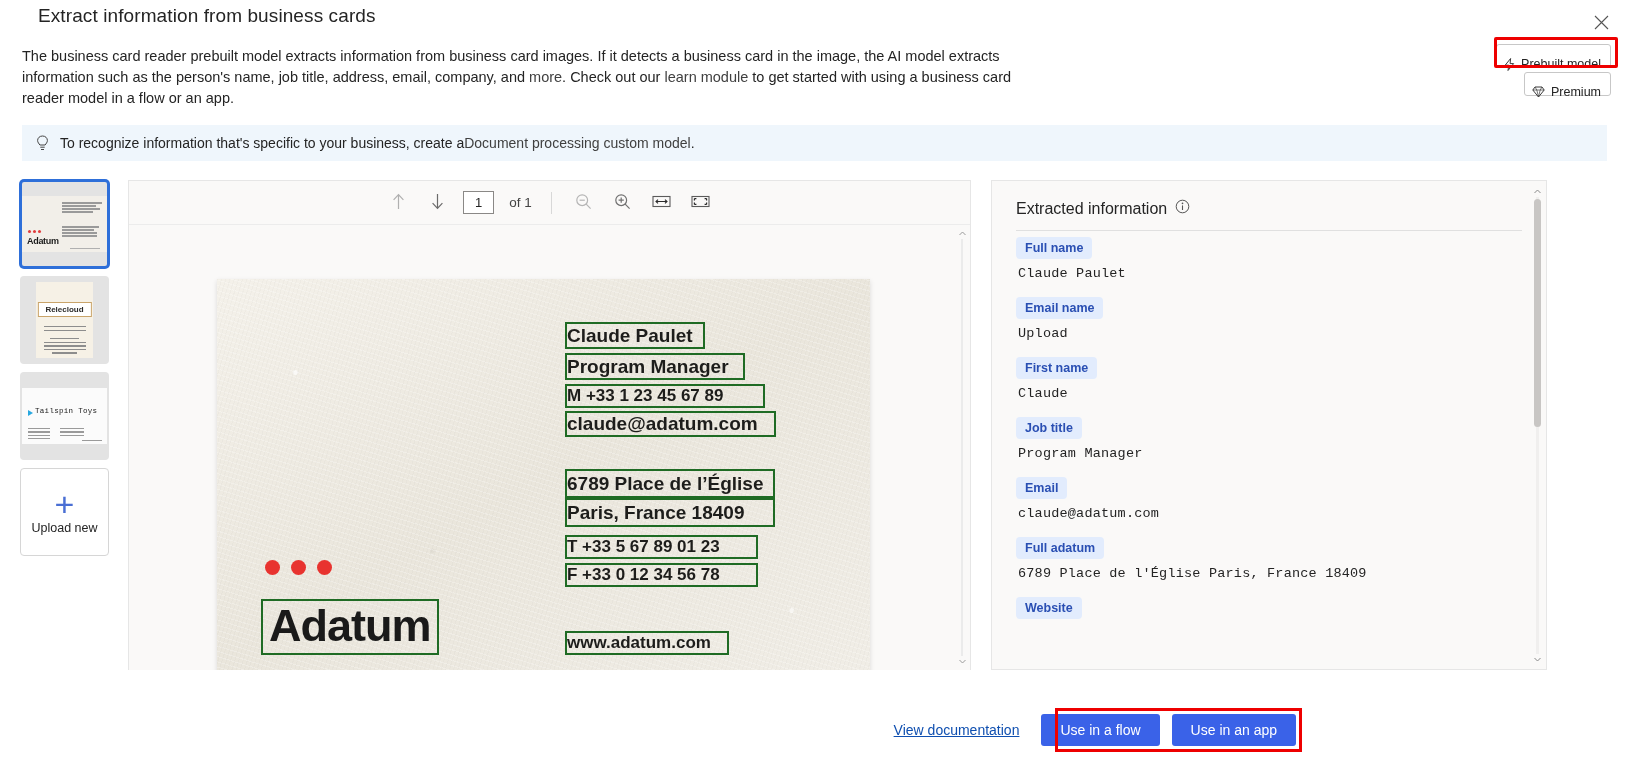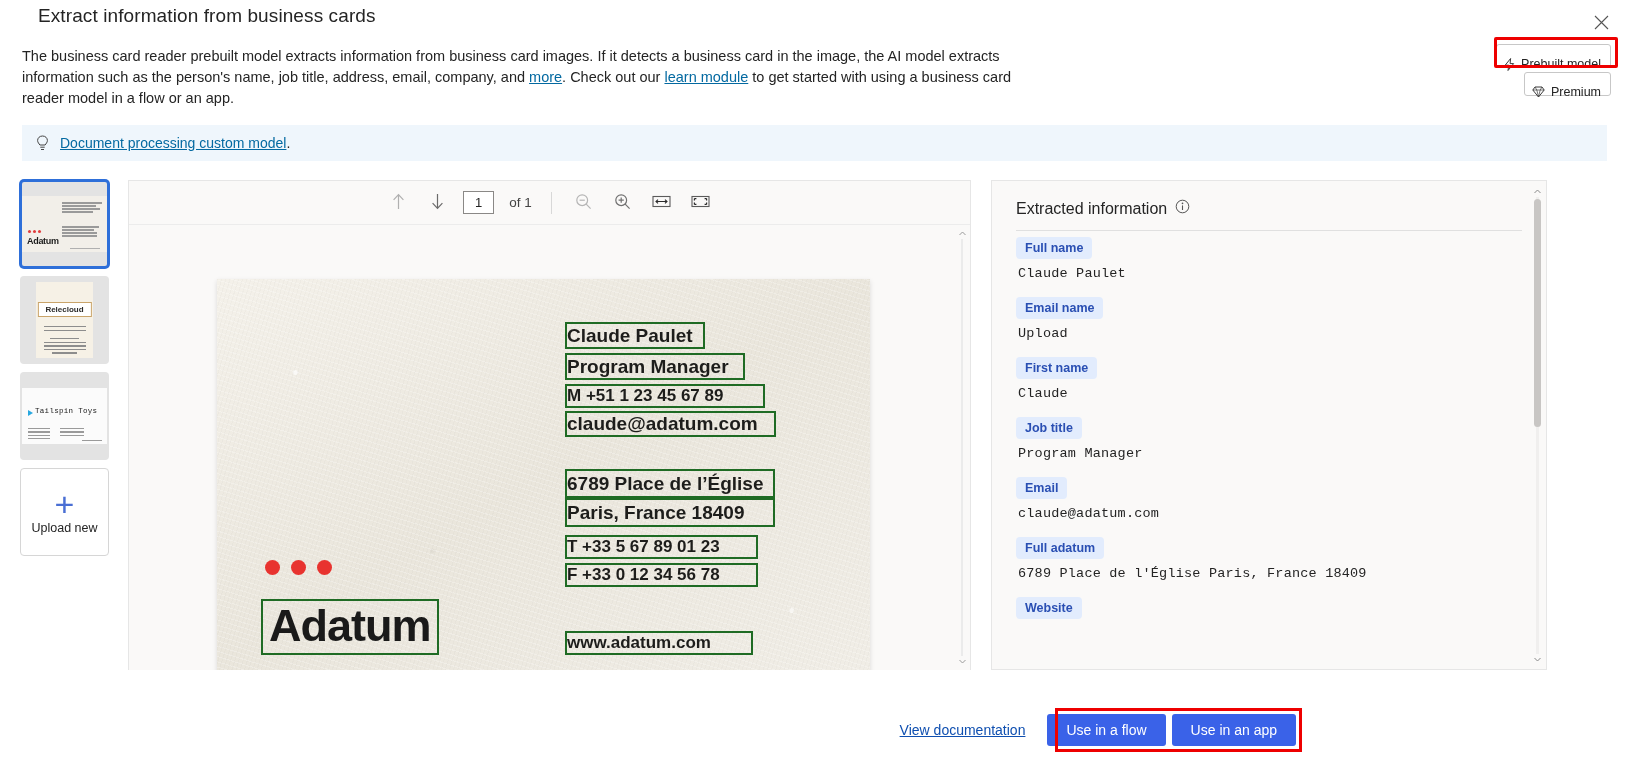--- a/index.html
+++ b/index.html
@@ -40,22 +40,21 @@
   
   .desc {
     position: absolute;
     left: 22px; top: 46px;
     width: 1030px;
     font-size: 14.5px;
     line-height: 21px;
     color: #242424;
   }
   .desc a, .inline-link {
-    color: #0369a1;
-    text-decoration: underline;
+    color: #404040;
     cursor: pointer;
   }
 
   
   .badge-wrap {
     position: absolute;
     right: 18px; top: 44px;
     display: flex;
     flex-direction: column;
     align-items: flex-end;
@@ -349,21 +348,21 @@
     background: #3a62e8;
     color: #ffffff;
     border: none;
     border-radius: 3px;
     height: 32px;
     padding: 0 19px;
     font-size: 14px;
     cursor: pointer;
     font-family: "Liberation Sans", sans-serif;
   }
-  .btn-group { display: flex; gap: 6px; }
+  .btn-group { display: flex; gap: 12px; }
   .red-outline-footer {
     position: absolute;
     right: 16px; top: 8px;
     width: 247px; height: 44px;
     border: 3px solid #ee0000;
     pointer-events: none;
   }
 </style>
 </head>
 <body>
@@ -404,20 +403,21 @@
   </div>
   <div class="red-outline-badge"></div>
 
   <div class="infobar">
     <span class="bulb">
       <svg width="13" height="17" viewBox="0 0 13 17">
           <path d="M6.5 1 C3.6 1 1.6 3 1.6 5.5 C1.6 7.4 3 8.6 3.9 10 H9.1 C10 8.6 11.4 7.4 11.4 5.5 C11.4 3 9.4 1 6.5 1 Z" fill="none" stroke="#444" stroke-width="1"></path>
           <path d="M4.3 12.2 H8.7 M5 14.5 H8" stroke="#444" stroke-width="1" fill="none"></path>
         </svg>
     </span>
+    <span>To recognize information that's specific to your business, create a </span>
       <a class="inline-link">Document processing custom model</a>
       <span>.</span>
   </div>
 
   <div class="thumb-rail">
 
     <div class="thumb selected t1">
       <div class="card-img">
         <div class="dots">
             <i></i>
@@ -547,27 +547,27 @@
         <div class="card-dots">
             <i></i>
             <i></i>
             <i></i>
           </div>
         <div class="card-brand">Adatum</div>
 
         <div id="ocr-layer">
             <div class="ocr" style="left: 348px; top: 43px; width: 140px; height: 27px; font-size: 19px;">Claude Paulet</div>
             <div class="ocr" style="left: 348px; top: 74px; width: 180px; height: 27px; font-size: 19px;">Program Manager</div>
-            <div class="ocr" style="left: 348px; top: 105px; width: 200px; height: 24px; font-size: 17px;">M +51 1 23 45 67 89</div>
+            <div class="ocr" style="left: 348px; top: 105px; width: 200px; height: 24px; font-size: 17px;">M +33 1 23 45 67 89</div>
             <div class="ocr" style="left: 348px; top: 132px; width: 211px; height: 26px; font-size: 19px;">claude@adatum.com</div>
             <div class="ocr" style="left: 348px; top: 190px; width: 210px; height: 29px; font-size: 19px;">6789 Place de l’Église</div>
             <div class="ocr" style="left: 348px; top: 219px; width: 210px; height: 29px; font-size: 19px;">Paris, France 18409</div>
             <div class="ocr" style="left: 348px; top: 256px; width: 193px; height: 24px; font-size: 17px;">T +33 5 67 89 01 23</div>
             <div class="ocr" style="left: 348px; top: 284px; width: 193px; height: 24px; font-size: 17px;">F +33 0 12 34 56 78</div>
-            <div class="ocr" style="left: 348px; top: 352px; width: 188px; height: 24px; font-size: 17px;">www.adatum.com</div>
+            <div class="ocr" style="left: 348px; top: 352px; width: 164px; height: 24px; font-size: 17px;">www.adatum.com</div>
           </div>
       </div>
 
       <div class="v-scrollbar">
         <div class="track"></div>
         <div class="arrow-up">
           <svg width="7" height="5" viewBox="0 0 7 5">
               <path d="M0.5 4 L3.5 1 L6.5 4" stroke="#9a9a9a" stroke-width="1" fill="none"></path>
             </svg>
         </div>

